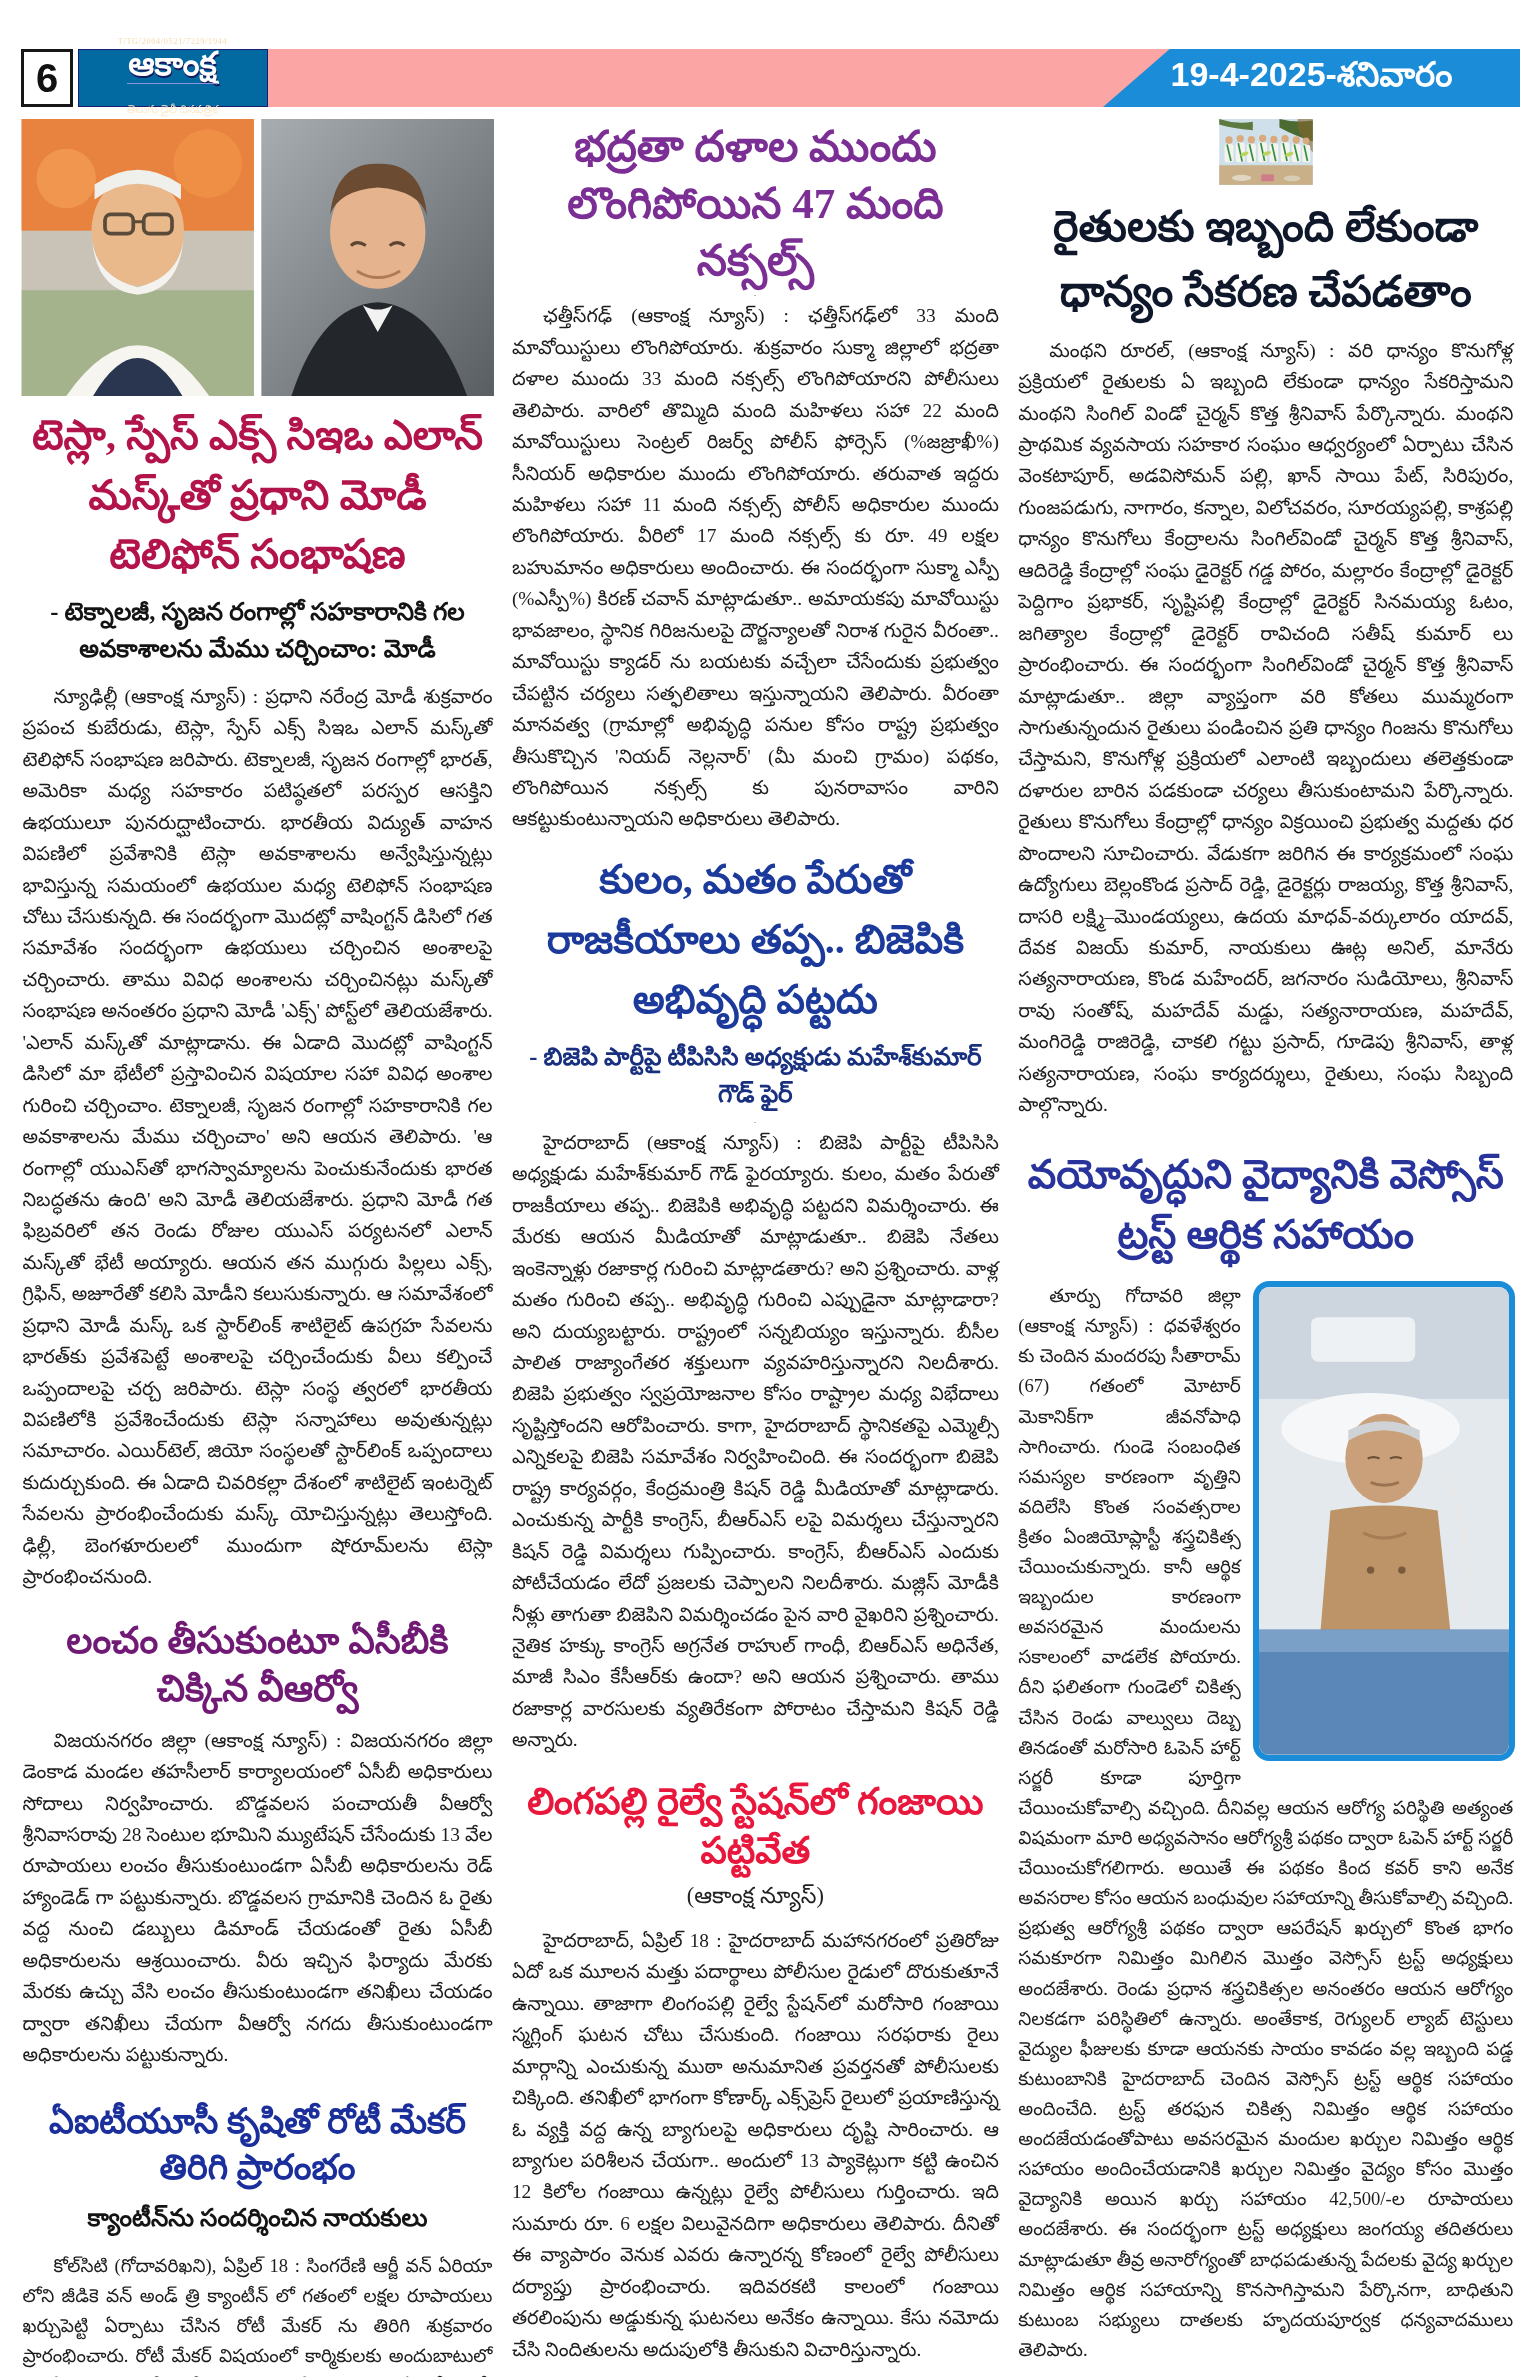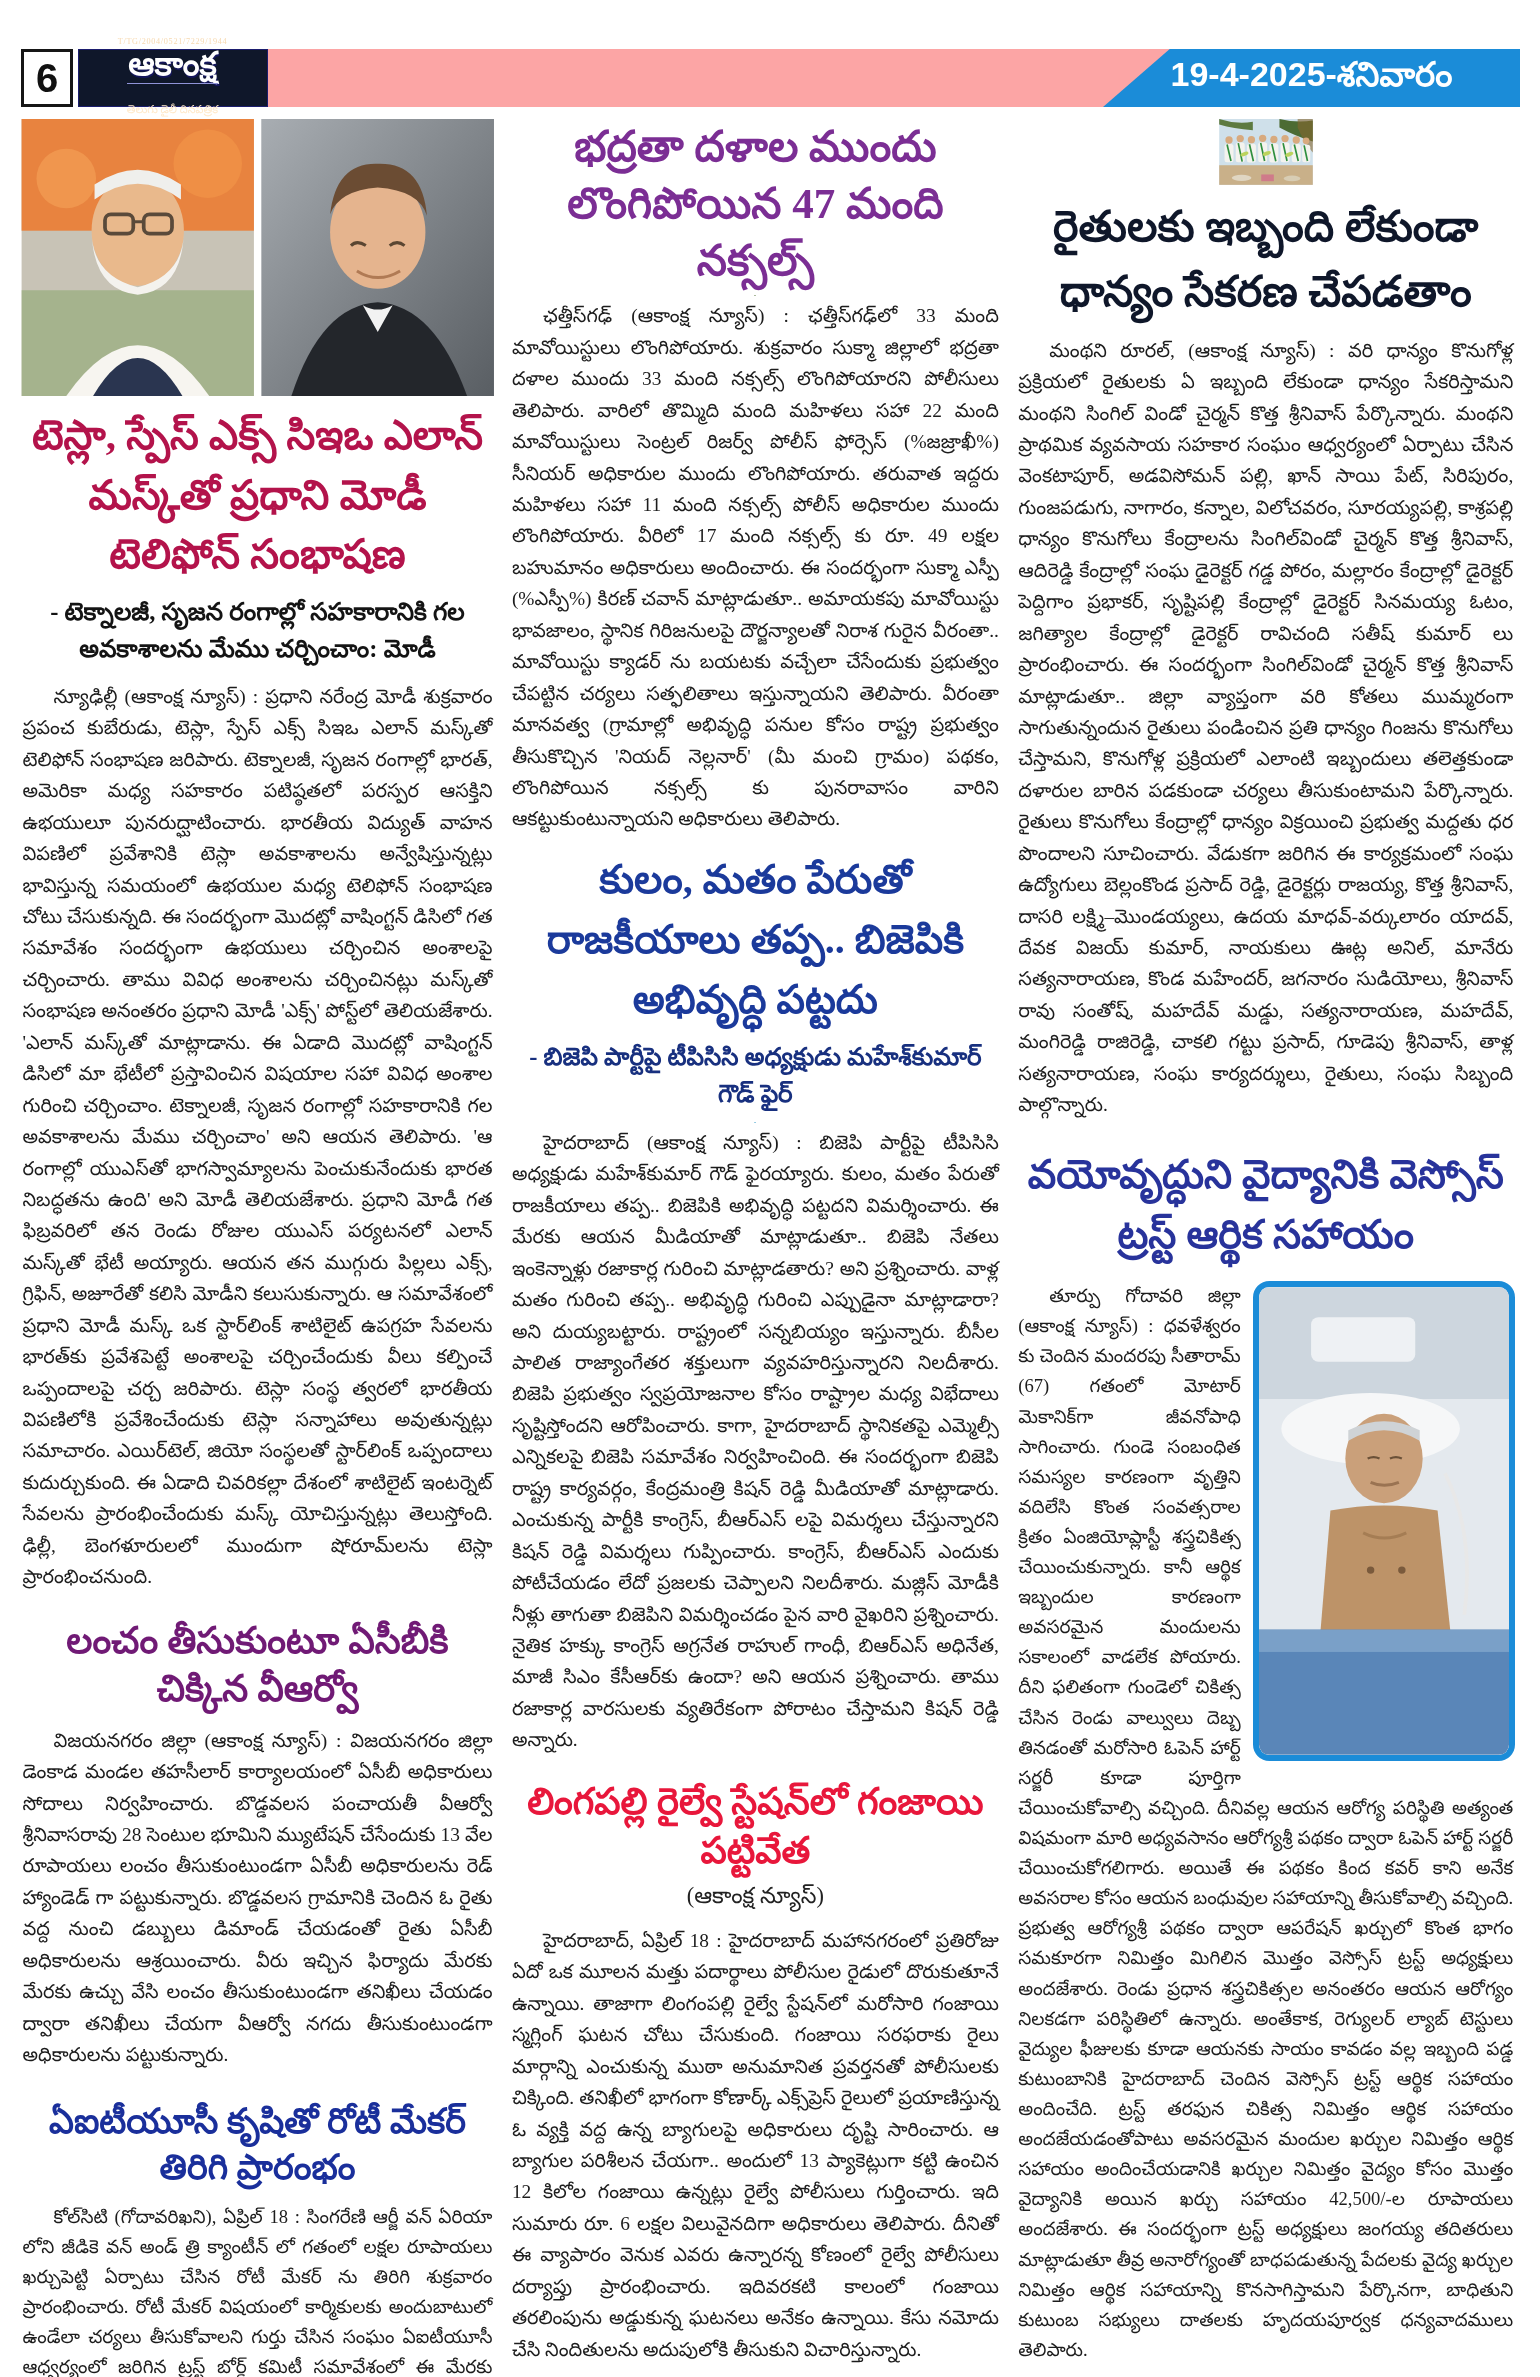--- a/index.html
+++ b/index.html
@@ -2,21 +2,21 @@
 <html style="font-size:12px"><head>
 <meta charset="utf-8">
 <style>
   html,body{margin:0;padding:0;background:#f4f4f2;}
   .page{width:1541px;height:2377px;margin:0 auto;background:#ffffff;position:relative;
         font-family:"Liberation Serif","DejaVu Serif",serif;overflow:hidden;}
   
   .masthead{position:absolute;top:49px;left:21px;right:21px;height:58px;display:flex;align-items:stretch;}
   .pgnum{width:46px;background:#ffffff;border:3px solid #161616;display:flex;align-items:center;justify-content:center;
          font-size:40px;font-weight:bold;color:#111;font-family:"Liberation Sans",sans-serif;}
-  .logo{width:188px;background:#0f172a;color:#fff;display:flex;flex-direction:column;align-items:center;justify-content:center;
+  .logo{width:188px;background:#0369a1;color:#fff;display:flex;flex-direction:column;align-items:center;justify-content:center;
         margin-left:4.5px;border:1.5px solid #1b1d6e;}
   .logo .regno{font-size:8.2px;letter-spacing:0.7px;color:#f7d9b0;line-height:1;}
   .logo .title{font-size:33px;font-weight:bold;line-height:1.05;text-shadow:0.7px 1.5px 0 #15175c;}
   .logo .tagline{font-size:11.2px;border-top:1.5px solid #8f93d8;padding-top:19px;margin-top:1.5px;color:#ffe9c9;}
   .bar{flex:1;background:#fca5a5;position:relative;}
   .datebox{position:absolute;right:0;top:0;height:100%;width:417px;background:#1B8CD8;
            clip-path:polygon(16% 0,100% 0,100% 100%,0 100%);
            display:flex;align-items:center;justify-content:center;color:#fff;font-weight:bold;font-size:34px;
            font-family:"Liberation Sans",sans-serif;}
   
@@ -134,20 +134,21 @@
           <rect x="392" y="336" width="58" height="22" transform="rotate(-14 421 347)"></rect>
           <rect x="404" y="338" width="58" height="22" transform="rotate(-4 433 349)"></rect>
           <rect x="416" y="340" width="58" height="22" transform="rotate(8 445 351)"></rect>
         </g>
         <ellipse cx="530" cy="344" rx="56" ry="34" fill="#cfcdc6"></ellipse>
         <rect x="512" y="330" width="36" height="24" fill="#f2f1ec"></rect>
       </svg>
       <div class="body-txt">విజయనగరం జిల్లా (ఆకాంక్ష న్యూస్) : విజయనగరం జిల్లా డెంకాడ మండల తహసీలార్ కార్యాలయంలో ఏసీబీ అధికారులు సోదాలు నిర్వహించారు. బొడ్డవలస పంచాయతీ వీఆర్వో శ్రీనివాసరావు 28 సెంటుల భూమిని మ్యుటేషన్ చేసేందుకు 13 వేల రూపాయలు లంచం తీసుకుంటుండగా ఏసీబీ అధికారులను రెడ్ హ్యాండెడ్ గా పట్టుకున్నారు. బొడ్డవలస గ్రామానికి చెందిన ఓ రైతు వద్ద నుంచి డబ్బులు డిమాండ్ చేయడంతో రైతు ఏసీబీ అధికారులను ఆశ్రయించారు. వీరు ఇచ్చిన ఫిర్యాదు మేరకు మేరకు ఉచ్చు వేసి లంచం తీసుకుంటుండగా తనిఖీలు చేయడం ద్వారా తనిఖీలు చేయగా వీఆర్వో నగదు తీసుకుంటుండగా అధికారులను పట్టుకున్నారు.</div>
 
       <h1 class="hl hl-aituc">ఏఐటీయూసీ కృషితో రోటీ మేకర్ తిరిగి ప్రారంభం</h1>
+      <div class="sub">క్యాంటీన్‌ను సందర్శించిన నాయకులు</div>
       <div class="body-txt body-sm">కోల్‌సిటి (గోదావరిఖని), ఏప్రిల్ 18 : సింగరేణి ఆర్జీ వన్ ఏరియా లోని జీడికె వన్ అండ్ త్రి క్యాంటీన్ లో గతంలో లక్షల రూపాయలు ఖర్చుపెట్టి ఏర్పాటు చేసిన రోటీ మేకర్ ను తిరిగి శుక్రవారం ప్రారంభించారు. రోటీ మేకర్ విషయంలో కార్మికులకు అందుబాటులో ఉండేలా చర్యలు తీసుకోవాలని గుర్తు చేసిన సంఘం ఏఐటీయూసీ ఆధ్వర్యంలో జరిగిన ట్రస్ట్ బోర్డ్ కమిటీ సమావేశంలో ఈ మేరకు యాజమాన్యం తిరిగి రోటీ మేకర్ ను వినియోగంలోకి తెచ్చేందుకు సంబంధించిన కమిటీతో మాట్లాడి బాగు చేసి ప్రారంభం చేయడం జరిగిందని గోదావరిఖని కాలరీస్ వర్కర్స్ యూనియన్ ఏఐటీయూసీ కేంద్ర కార్యదర్శులు స్వామి, ఆర్జీ వన్ ఏరియా కార్యదర్శులు పేర్కొన్నారు. శుక్రవారం జీడికె వన్ అండ్ త్రీ క్యాంటీన్ ను వారు సందర్శించి అనంతరం మాట్లాడుతూ గోదావరిఖని యాజమాన్యం లక్షల రూపాయలు ఖర్చుపెట్టి ఏర్పాటుచేసిన రోటీ మేకర్లను అన్ని క్యాంటీన్లలో వినియోగించాలని, పనిచేయని వాటిని బాగు చేసి ప్రారంభించాలని కోరారు. దీని వల్ల అవి వృథాగా పడి ఉన్నాయని వాటిని బాగా చేసి ప్రారంభించడంతో కార్మికులకు మేలు జరుగుతుందని, వాటిని మేలు వాడిన వాడుకలో తేవడం అభినందనీయమని వారు పేర్కొన్నారు.</div>
     </section>
 
     <section class="col col-mid">
 
       <h1 class="hl hl-naxals">భద్రతా దళాల ముందు లొంగిపోయిన 47 మంది నక్సల్స్</h1>
       <svg class="photo" width="490" height="283" viewBox="0 0 657 380">
         <rect width="657" height="380" fill="#5d7a42"></rect>
         <rect width="657" height="70" fill="#c9d4b8"></rect>
         <ellipse cx="120" cy="90" rx="170" ry="60" fill="#74914f"></ellipse>

